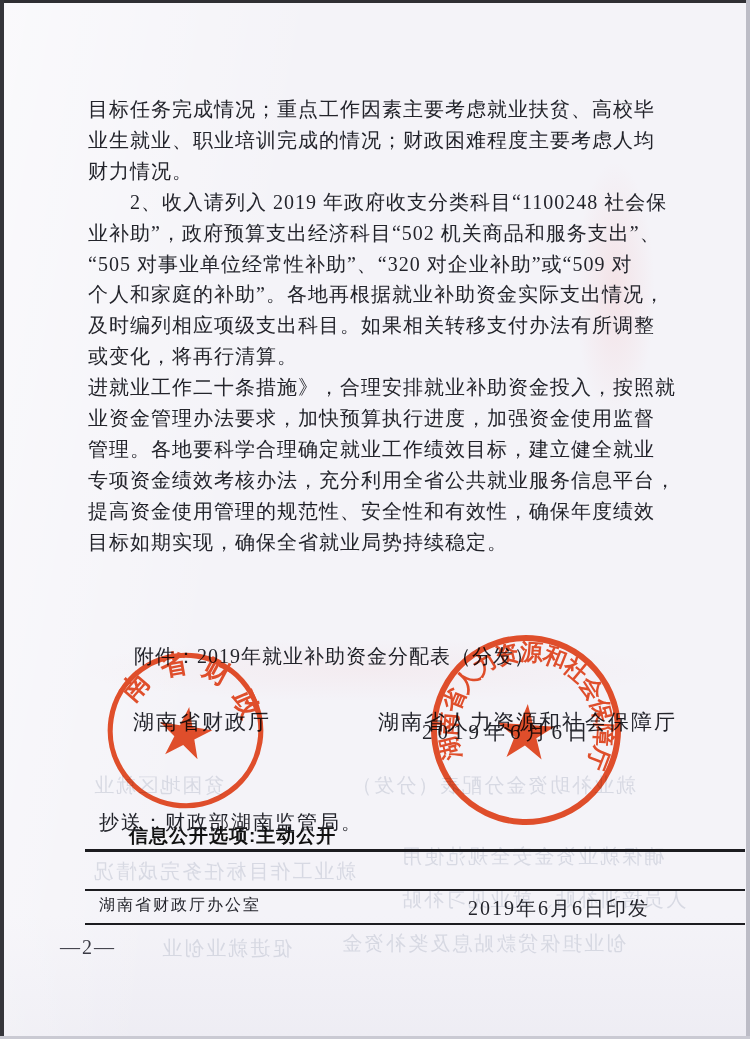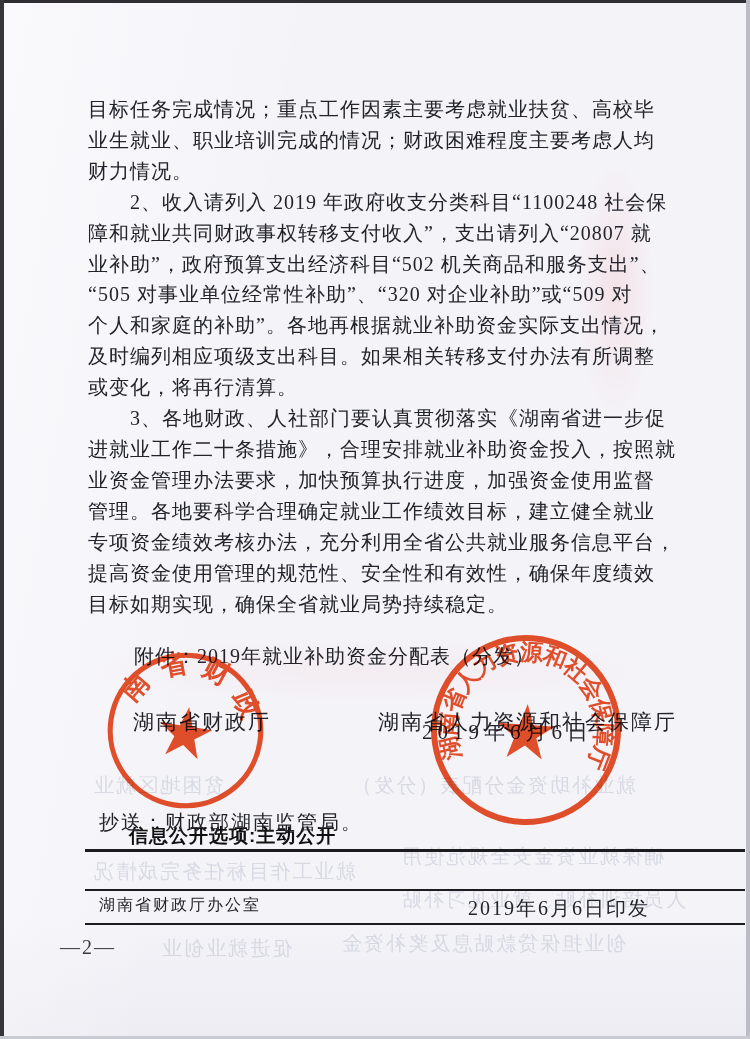--- a/index.html
+++ b/index.html
@@ -79,27 +79,25 @@
   <div class="bleed" style="left:92px;top:858px;">就业工作目标任务完成情况</div>
   <div class="bleed" style="left:400px;top:886px;">人员培训补贴、就业见习补贴</div>
   <div class="bleed" style="left:340px;top:930px;">创业担保贷款贴息及奖补资金</div>
   <div class="bleed" style="left:160px;top:935px;">促进就业创业</div>
 
   <div class="body-text">
     <div class="line">目标任务完成情况；重点工作因素主要考虑就业扶贫、高校毕</div>
     <div class="line">业生就业、职业培训完成的情况；财政困难程度主要考虑人均</div>
     <div class="line">财力情况。</div>
     <div class="line indent">2、收入请列入 2019 年政府收支分类科目“1100248 社会保</div>
-    <div class="line">障和就业共同财政事权转移支付收入”，支出请列入“20807 就</div>
     <div class="line">业补助”，政府预算支出经济科目“502 机关商品和服务支出”、</div>
     <div class="line">“505 对事业单位经常性补助”、“320 对企业补助”或“509 对</div>
     <div class="line">个人和家庭的补助”。各地再根据就业补助资金实际支出情况，</div>
     <div class="line">及时编列相应项级支出科目。如果相关转移支付办法有所调整</div>
     <div class="line">或变化，将再行清算。</div>
-    <div class="line indent">3、各地财政、人社部门要认真贯彻落实《湖南省进一步促</div>
     <div class="line">进就业工作二十条措施》，合理安排就业补助资金投入，按照就</div>
     <div class="line">业资金管理办法要求，加快预算执行进度，加强资金使用监督</div>
     <div class="line">管理。各地要科学合理确定就业工作绩效目标，建立健全就业</div>
     <div class="line">专项资金绩效考核办法，充分利用全省公共就业服务信息平台，</div>
     <div class="line">提高资金使用管理的规范性、安全性和有效性，确保年度绩效</div>
     <div class="line">目标如期实现，确保全省就业局势持续稳定。</div>
   </div>
 
   <div class="attachment">附件：2019年就业补助资金分配表（分发）</div>
 

